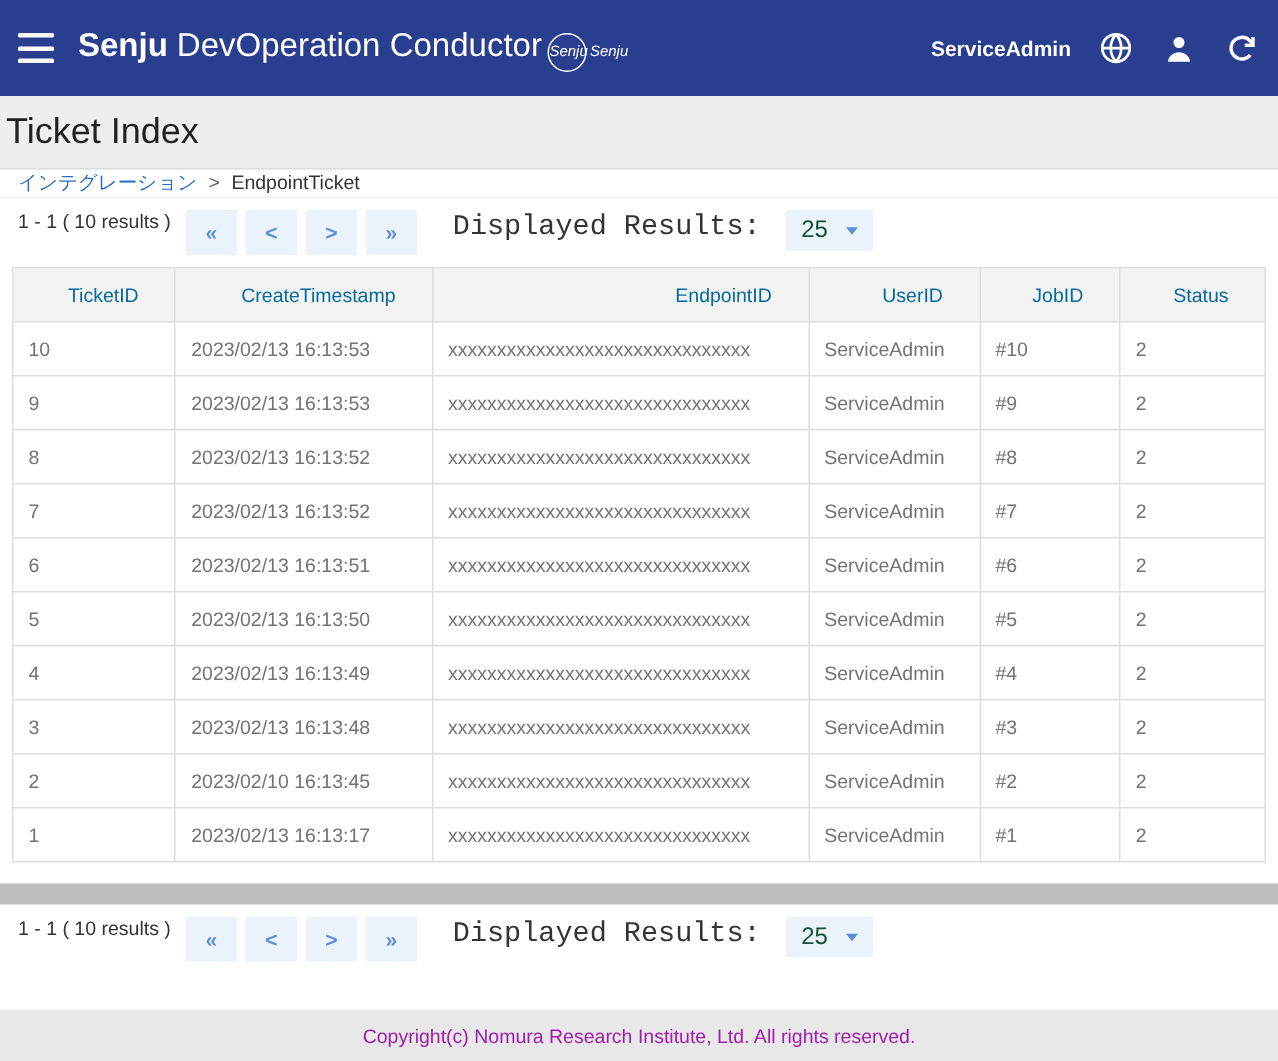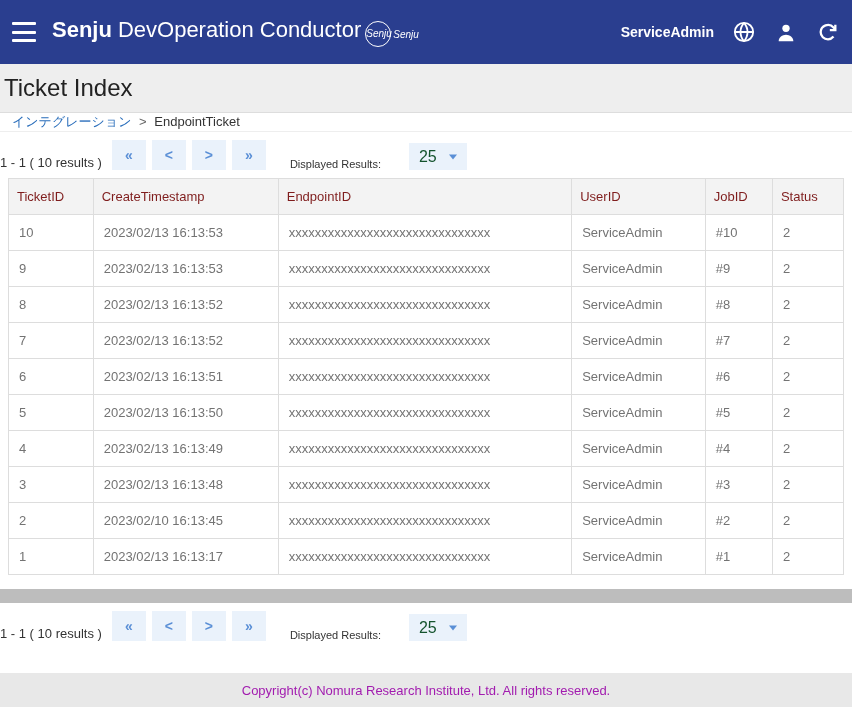--- a/index.html
+++ b/index.html
@@ -50,35 +50,35 @@
   
   .breadcrumb {
     padding: 0 12px;
     font-size: 13px;
     border-bottom: 1px solid #eee;
   }
   .breadcrumb a { color: #2a6ebb; text-decoration: none; }
   .breadcrumb .sep { color: #666; margin: 0 4px; }
   
   .toolbar {
-    display: flex; align-items: flex-end;
-    padding: 8px 0;
+    display: flex; align-items: flex-start;
+    padding: 8px 12px;
     gap: 6px;
   }
   .results-text { font-size: 13px; margin-right: 4px; }
   .pager-btn {
     width: 34px; height: 30px;
     background: #eaf2fb;
     border: none;
     color: #5a8fd6;
     font-size: 14px; font-weight: bold;
     cursor: pointer;
     display: flex; align-items: center; justify-content: center;
   }
-  .displayed-label { font-size: 11px; margin-left: 18px; margin-right: 22px; }
+  .displayed-label { font-size: 19px; margin-left: 18px; margin-right: 11px; font-family: Liberation Mono, monospace; }
   .displayed-select {
     background: #eaf2fb;
     border: none;
     color: #14532d;
     font-size: 16px;
     padding: 5px 30px 5px 10px;
     cursor: pointer;
     appearance: none;
     position: relative;
   }
@@ -96,24 +96,24 @@
   
   .table-wrap { padding: 0 8px; }
   table.data {
     width: 100%;
     border-collapse: collapse;
     font-size: 13px;
   }
   table.data th {
     background: #f3f3f3;
     border: 1px solid #ddd;
-    padding: 10px 8px;
+    padding: 10px 24px;
     font-weight: normal;
-    color: #7f1d1d;
-    text-align: left;
+    color: #0369a1;
+    text-align: right;
   }
   table.data td {
     border: 1px solid #ddd;
     padding: 10px 10px;
     color: #737373;
     text-align: left;
   }
   
   .spacer-bar {
     height: 14px;

